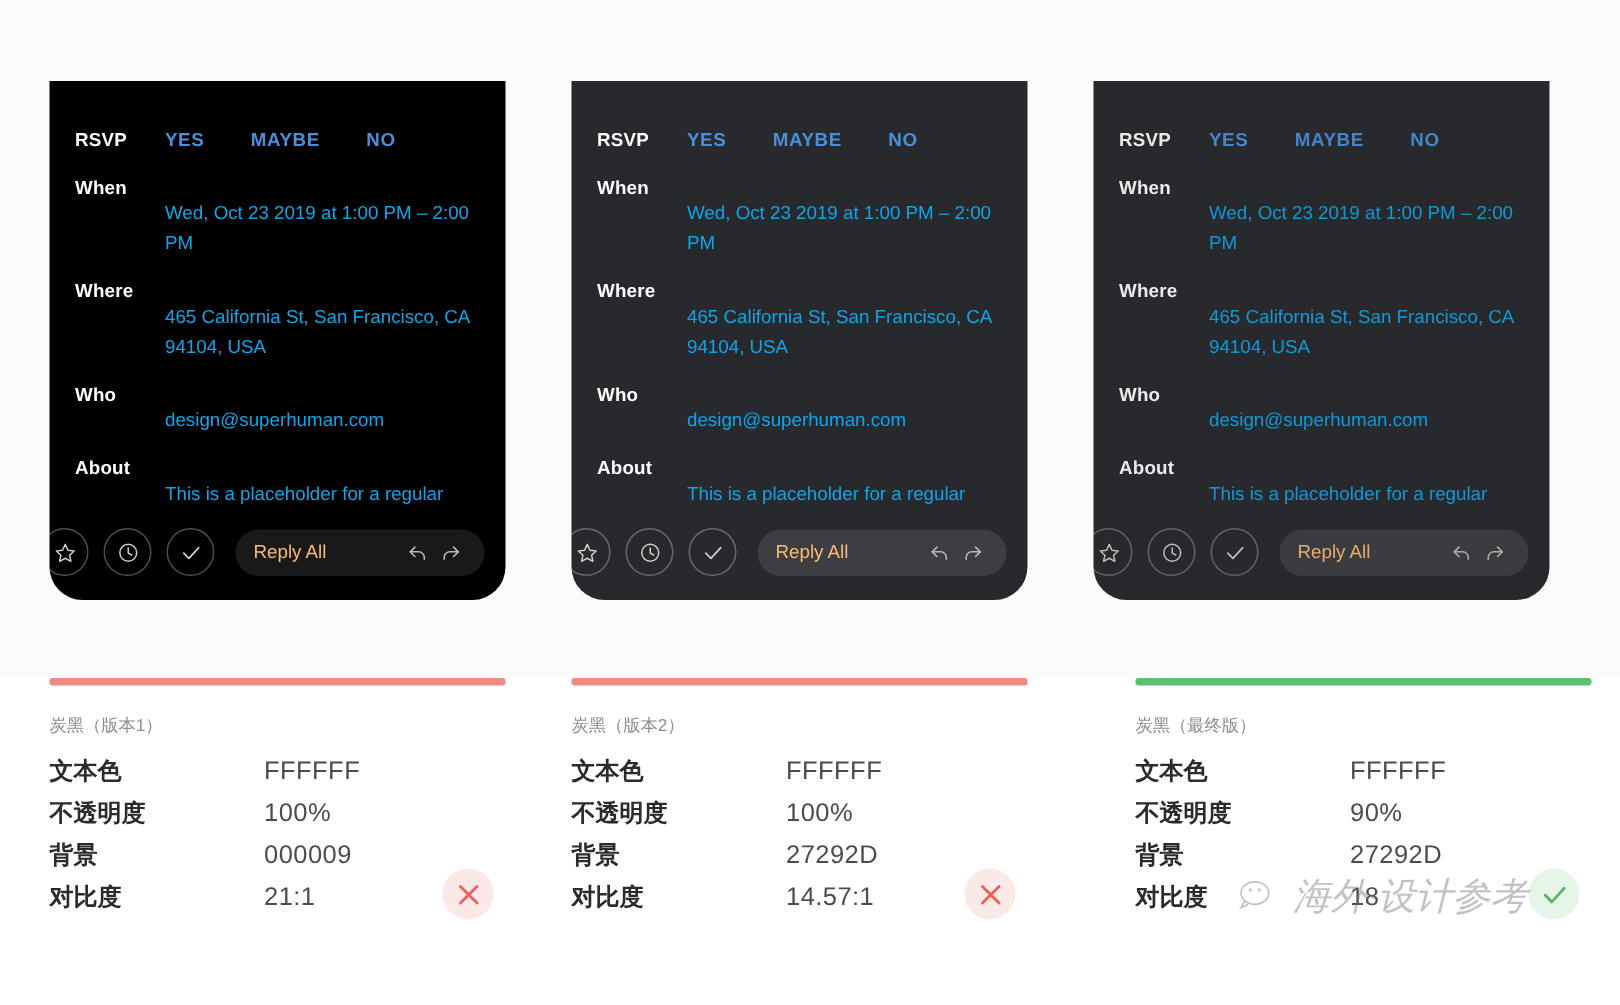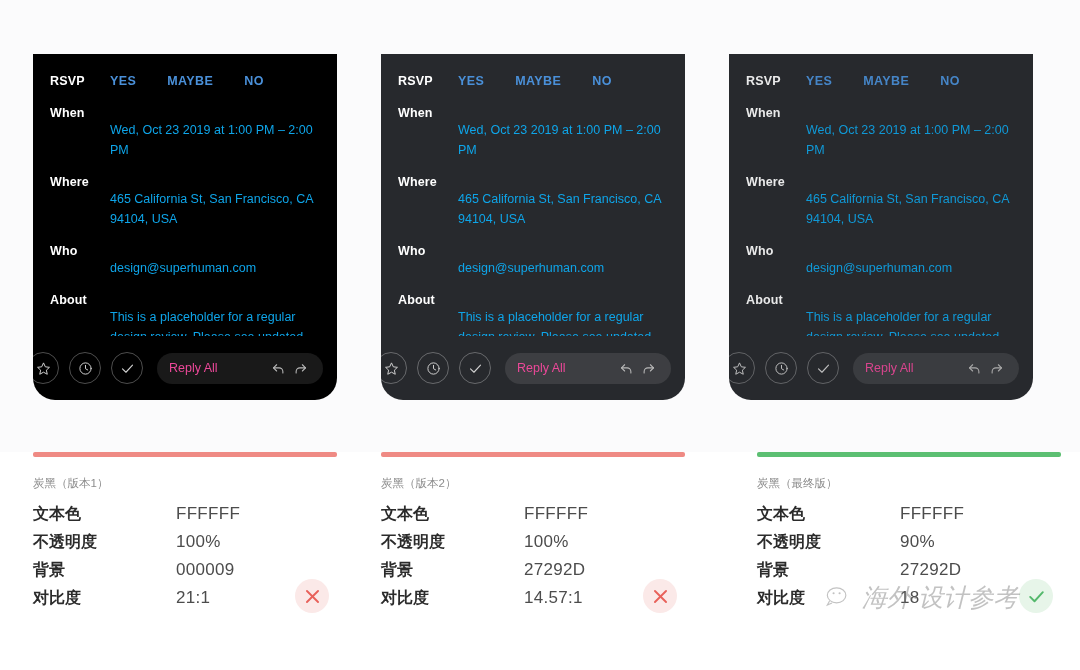--- a/index.html
+++ b/index.html
@@ -30,21 +30,21 @@
     overflow: hidden;
     display: flex;
     flex-direction: column;
   }
   .card-1 { left: 33px;  background: #000000; }
   .card-2 { left: 381px; background: #27292d; }
   .card-3 { left: 729px; background: #27292d; }
   .card-3 .card-body, .card-3 .card-footer { opacity: 0.90; }
 
   .card-body {
-    padding: 18px 20px 0 17px;
+    padding: 30px 20px 0 17px;
     flex: 1;
     overflow: hidden;
   }
 
   .row {
     display: flex;
     margin-bottom: 13px;
     font-size: 12.5px;
     line-height: 1.55;
   }
@@ -101,21 +101,21 @@
     border-radius: 16px;
     background: rgba(255,255,255,0.10);
     display: flex;
     align-items: center;
     padding: 0 12px;
     margin-left: 4px;
     cursor: text;
   }
   .card-1 .reply-pill { background: #191919; }
   .reply-placeholder {
-    color: #ec4899;
+    color: #fdba74;
     font-size: 12.5px;
     flex: 1;
   }
   .arrow-btn {
     width: 22px;
     display: flex;
     align-items: center;
     justify-content: center;
     cursor: pointer;
   }

